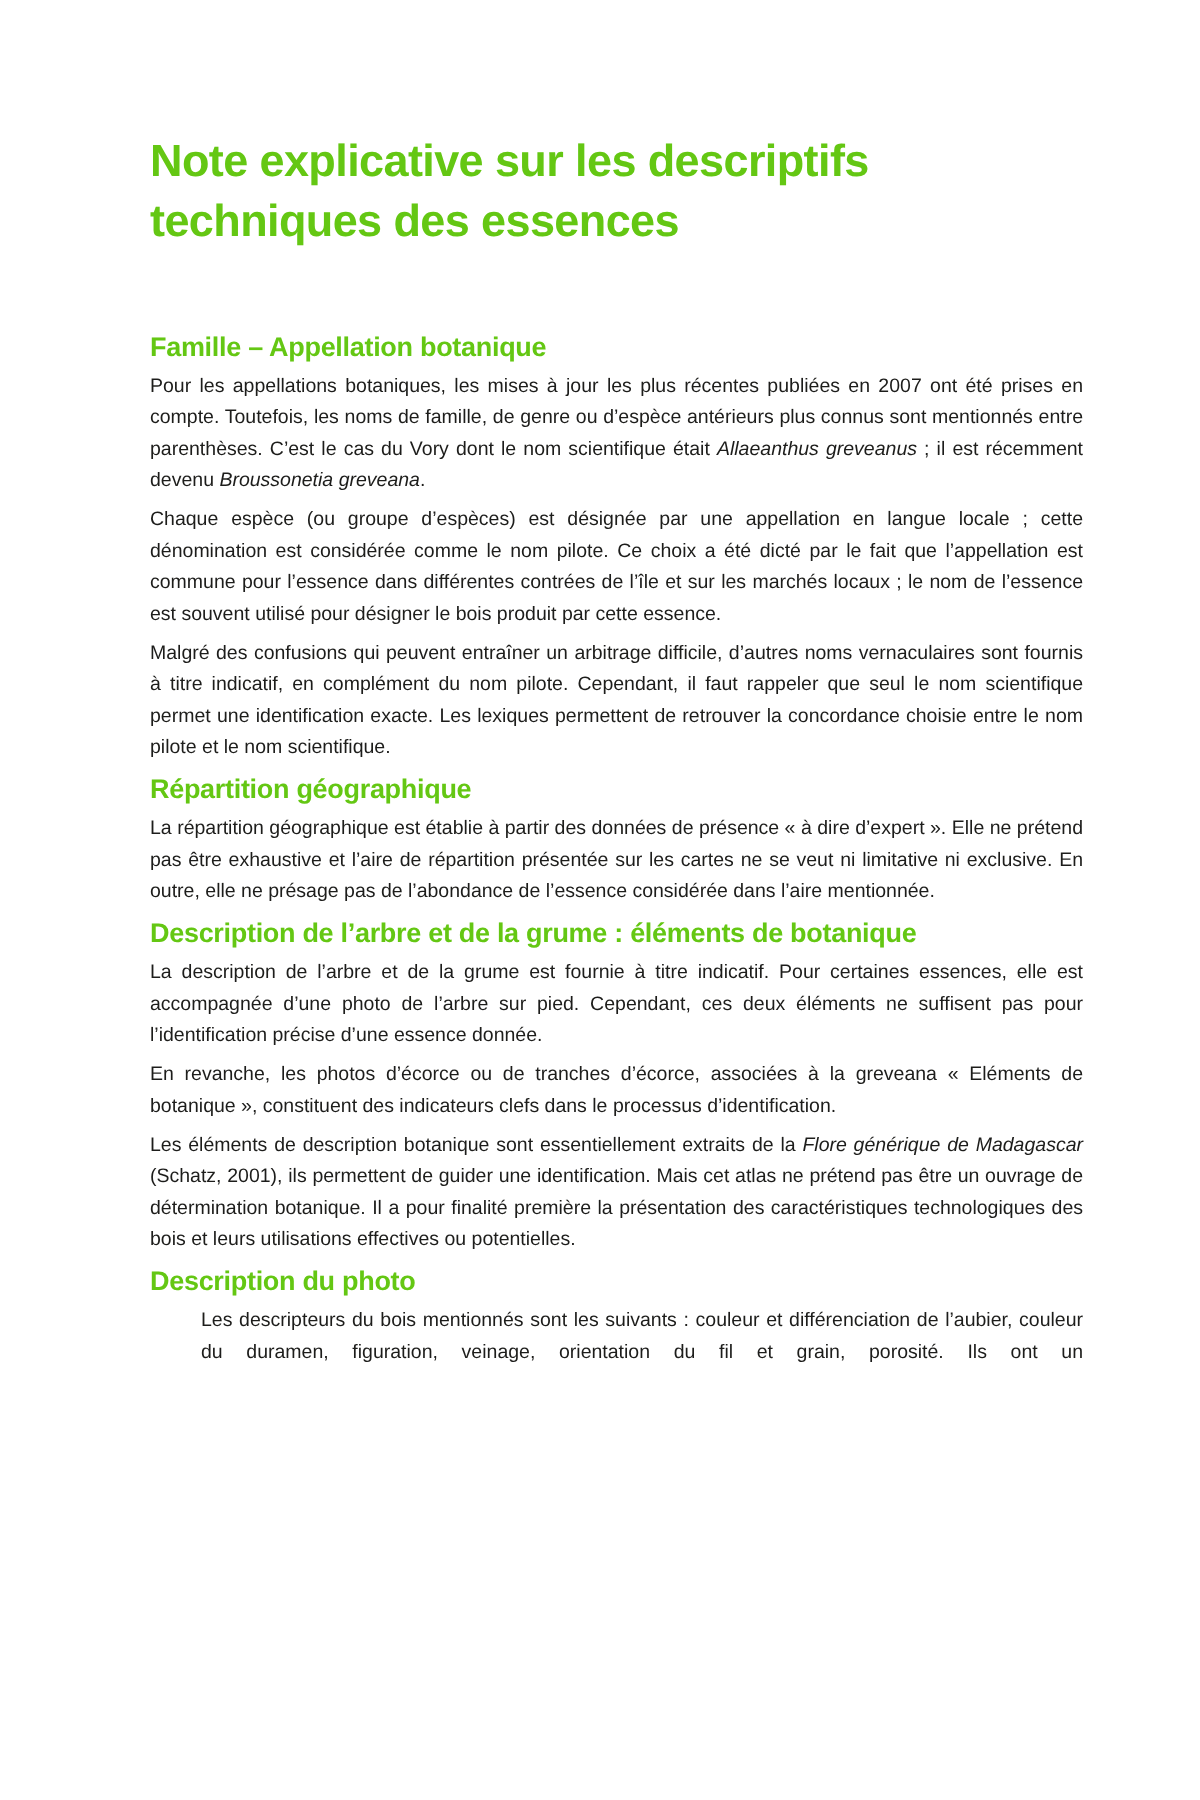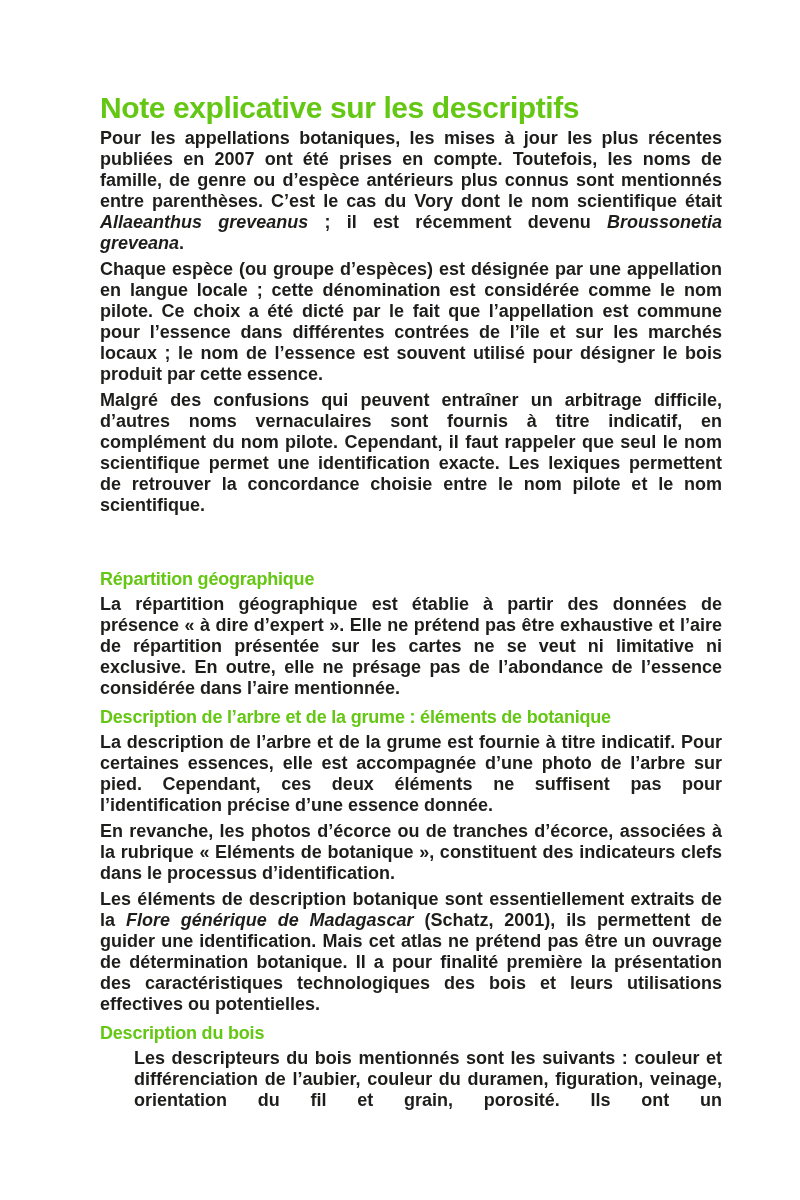--- a/index.html
+++ b/index.html
@@ -40,49 +40,50 @@
     font-size: 18px;
     line-height: 22px;
     letter-spacing: -0.2px;
     margin: 7px 0 4px 0;
   }
   .sections h2:first-of-type {
     margin-top: 52px;
   }
   .sections p {
     color: var(--ink);
-    font-size: 18px;
+    font-size: 13px;
     line-height: 21px;
     text-align: justify;
     margin: 0 0 5px 0;
-    font-weight: bold;
   }
   .sections p.jl {
     text-align-last: justify;
     margin-left: 34px;
   }
   .sections .it {
     font-style: italic;
   }
 </style>
 </head>
 <body>
 
 <div class="page">
   <div class="content">
     <h1 class="doc-title">
       <span class="tline">Note explicative sur les descriptifs</span>
+      <span class="tline">techniques des essences</span>
     </h1>
     <div class="sections">
+        <h2>Famille – Appellation botanique</h2>
         <p><span>Pour les appellations botaniques, les mises à jour les plus récentes publiées en 2007 ont été prises en compte. Toutefois, les noms de famille, de genre ou d’espèce antérieurs plus connus sont mentionnés entre parenthèses. C’est le cas du Vory dont le nom scientifique était </span><span class="it">Allaeanthus greveanus</span><span> ; il est récemment devenu </span><span class="it">Broussonetia greveana</span><span>.</span></p>
         <p><span>Chaque espèce (ou groupe d’espèces) est désignée par une appellation en langue locale ; cette dénomination est considérée comme le nom pilote. Ce choix a été dicté par le fait que l’appellation est commune pour l’essence dans différentes contrées de l’île et sur les marchés locaux ; le nom de l’essence est souvent utilisé pour désigner le bois produit par cette essence.</span></p>
         <p><span>Malgré des confusions qui peuvent entraîner un arbitrage difficile, d’autres noms vernaculaires sont fournis à titre indicatif, en complément du nom pilote. Cependant, il faut rappeler que seul le nom scientifique permet une identification exacte. Les lexiques permettent de retrouver la concordance choisie entre le nom pilote et le nom scientifique.</span></p>
         <h2>Répartition géographique</h2>
         <p><span>La répartition géographique est établie à partir des données de présence « à dire d’expert ». Elle ne prétend pas être exhaustive et l’aire de répartition présentée sur les cartes ne se veut ni limitative ni exclusive. En outre, elle ne présage pas de l’abondance de l’essence considérée dans l’aire mentionnée.</span></p>
         <h2>Description de l’arbre et de la grume : éléments de botanique</h2>
         <p><span>La description de l’arbre et de la grume est fournie à titre indicatif. Pour certaines essences, elle est accompagnée d’une photo de l’arbre sur pied. Cependant, ces deux éléments ne suffisent pas pour l’identification précise d’une essence donnée.</span></p>
-        <p><span>En revanche, les photos d’écorce ou de tranches d’écorce, associées à la rubrique « Eléments de botanique », constituent des indicateurs clefs dans le processus d’identification.</span></p>
+        <p><span>En revanche, les photos d’écorce ou de tranches d’écorce, associées à la greveana « Eléments de botanique », constituent des indicateurs clefs dans le processus d’identification.</span></p>
         <p><span>Les éléments de description botanique sont essentiellement extraits de la </span><span class="it">Flore générique de Madagascar</span><span> (Schatz, 2001), ils permettent de guider une identification. Mais cet atlas ne prétend pas être un ouvrage de détermination botanique. Il a pour finalité première la présentation des caractéristiques technologiques des bois et leurs utilisations effectives ou potentielles.</span></p>
-        <h2>Description du bois</h2>
+        <h2>Description du photo</h2>
         <p class="jl"><span>Les descripteurs du bois mentionnés sont les suivants : couleur et différenciation de l’aubier, couleur du duramen, figuration, veinage, orientation du fil et grain, porosité. Ils ont un</span></p>
       </div>
   </div>
 </div>
 
 </body></html>

